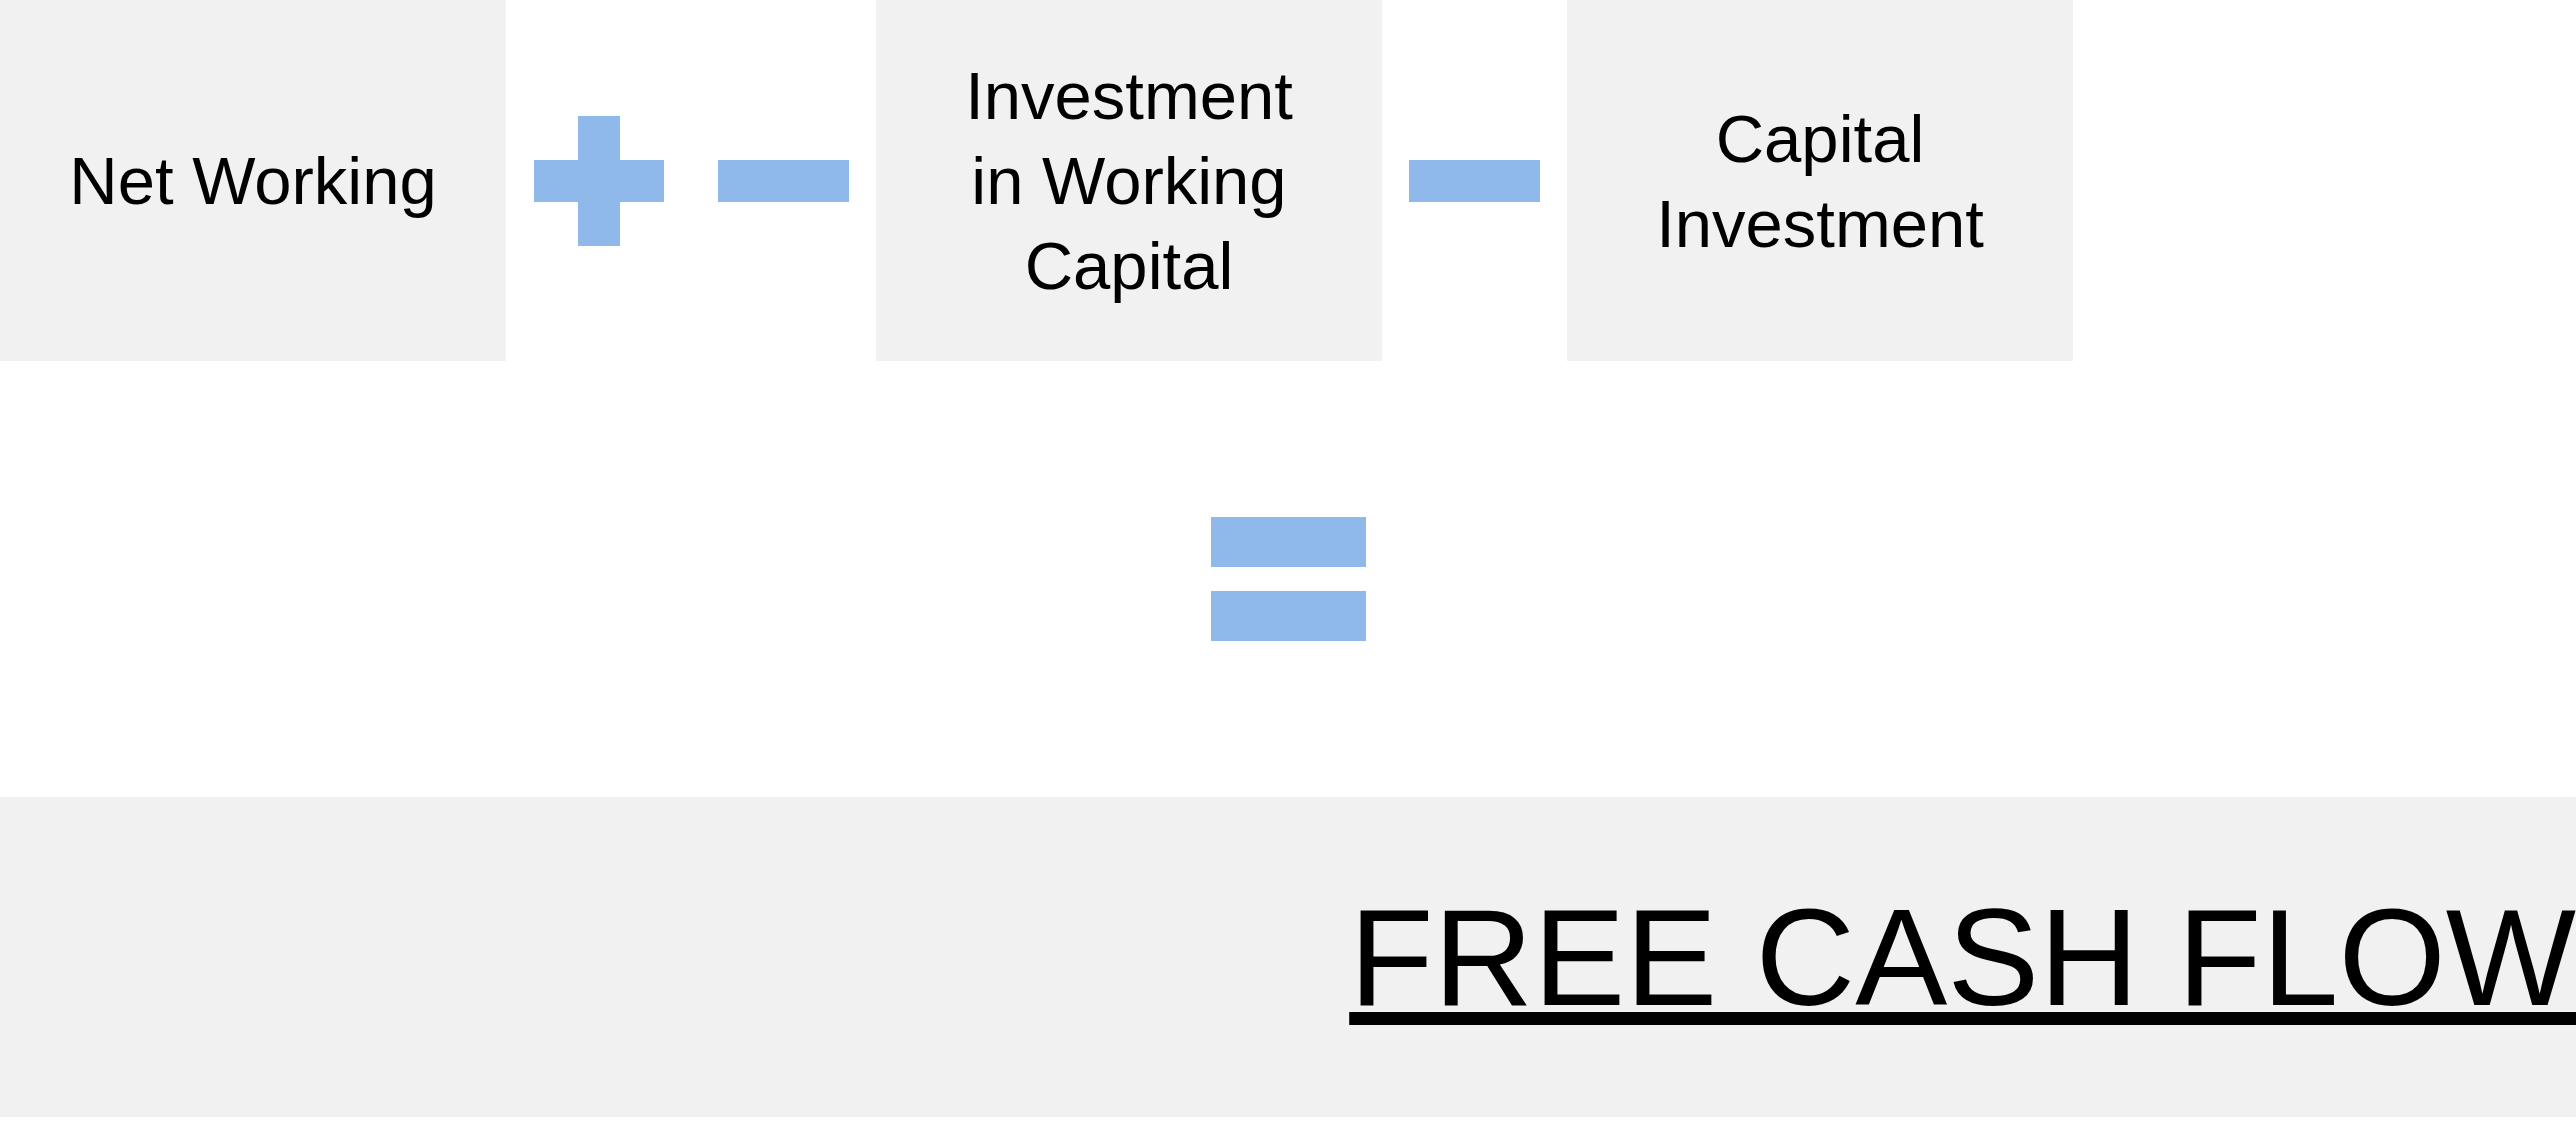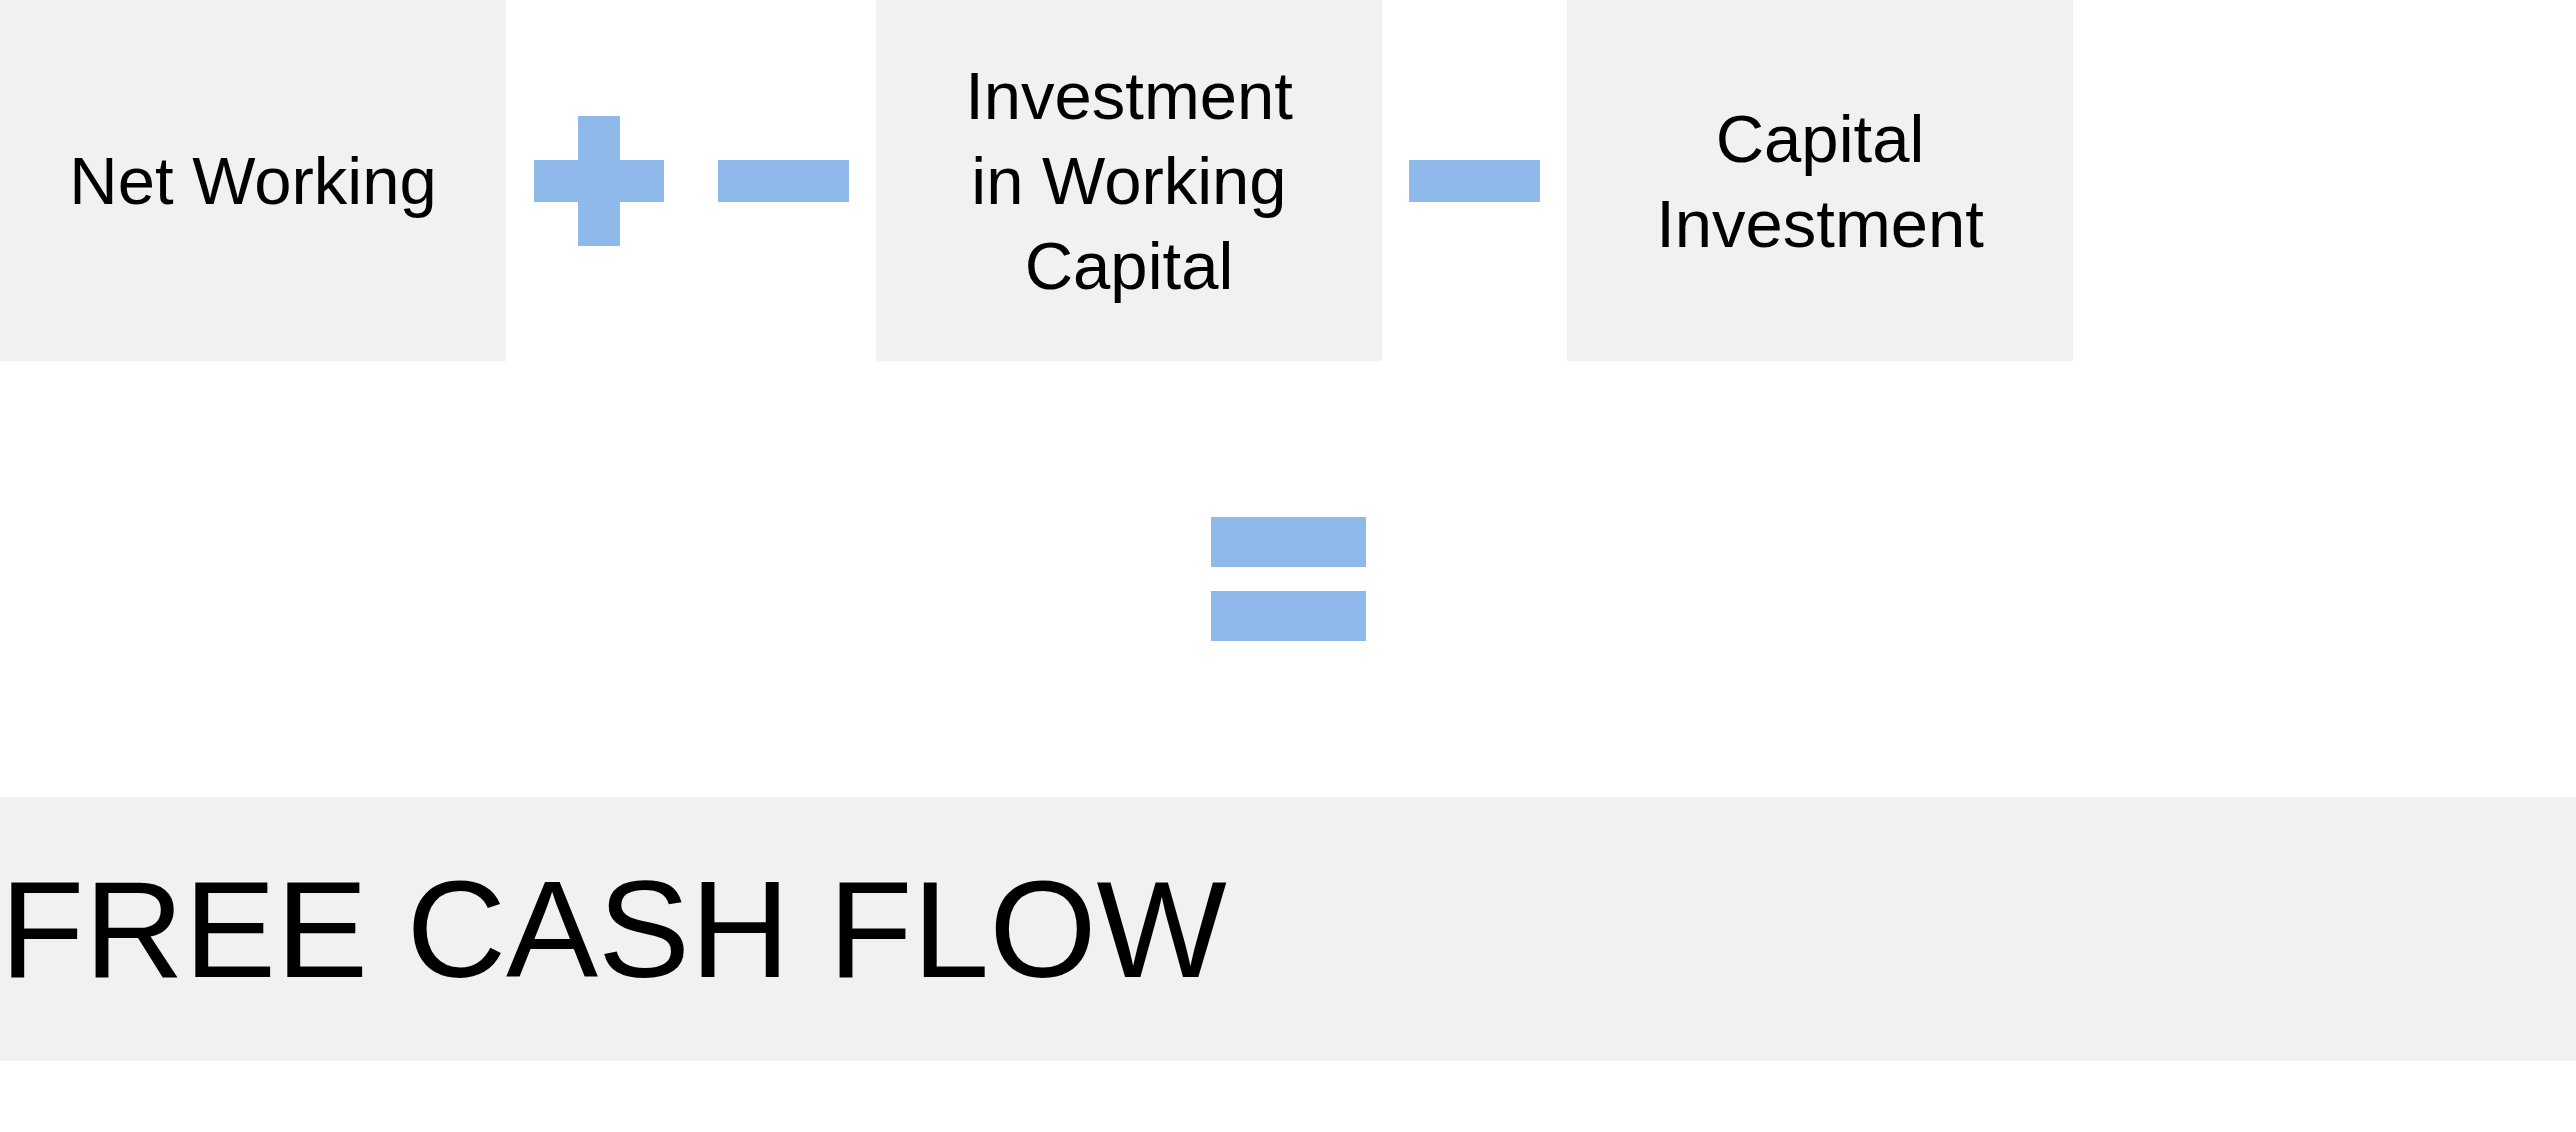--- a/index.html
+++ b/index.html
@@ -93,25 +93,26 @@
   }
   .equals-bar {
     width: 155px;
     height: 50px;
     background: var(--operator-blue, #8FB8EB);
   }
 
   
   .result-band {
     width: 2576px;
-    height: 264px;
+    height: 320px;
     background: var(--box-background, #F1F1F2);
     display: flex;
     align-items: center;
-    justify-content: flex-start;
+    justify-content: flex-end;
+    text-decoration: underline;
   }
   .result-label {
     font-size: 138px;
     font-weight: 500;
     letter-spacing: 0;
     white-space: nowrap;
   }
 </style>
 </head>
 <body>

